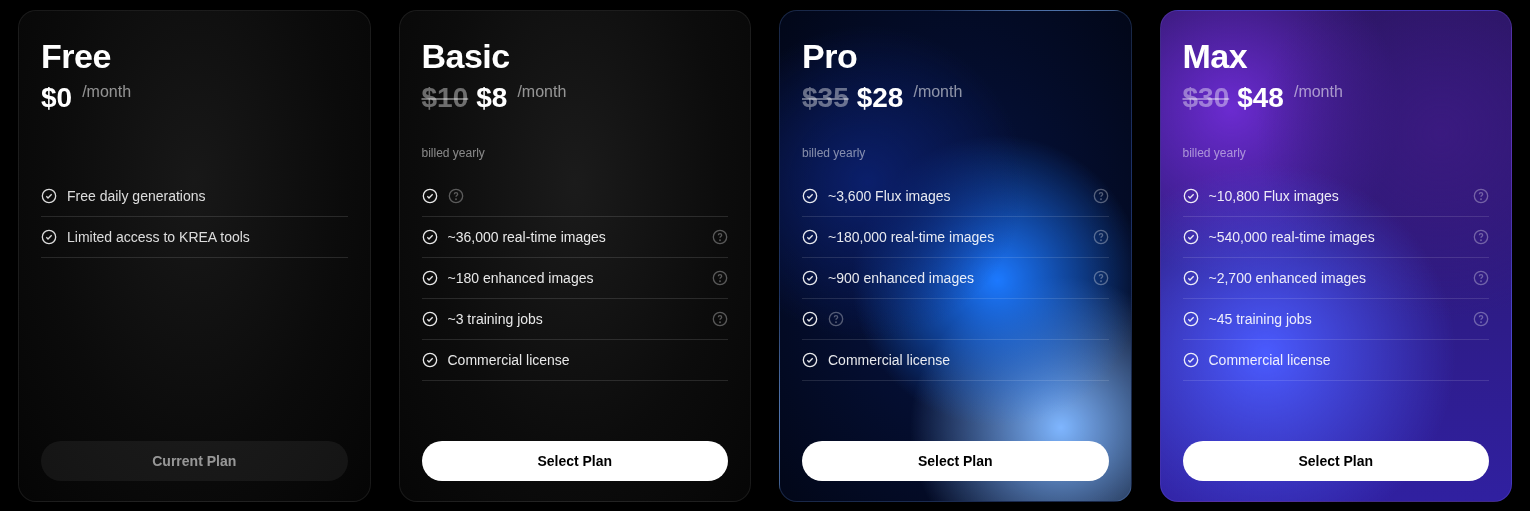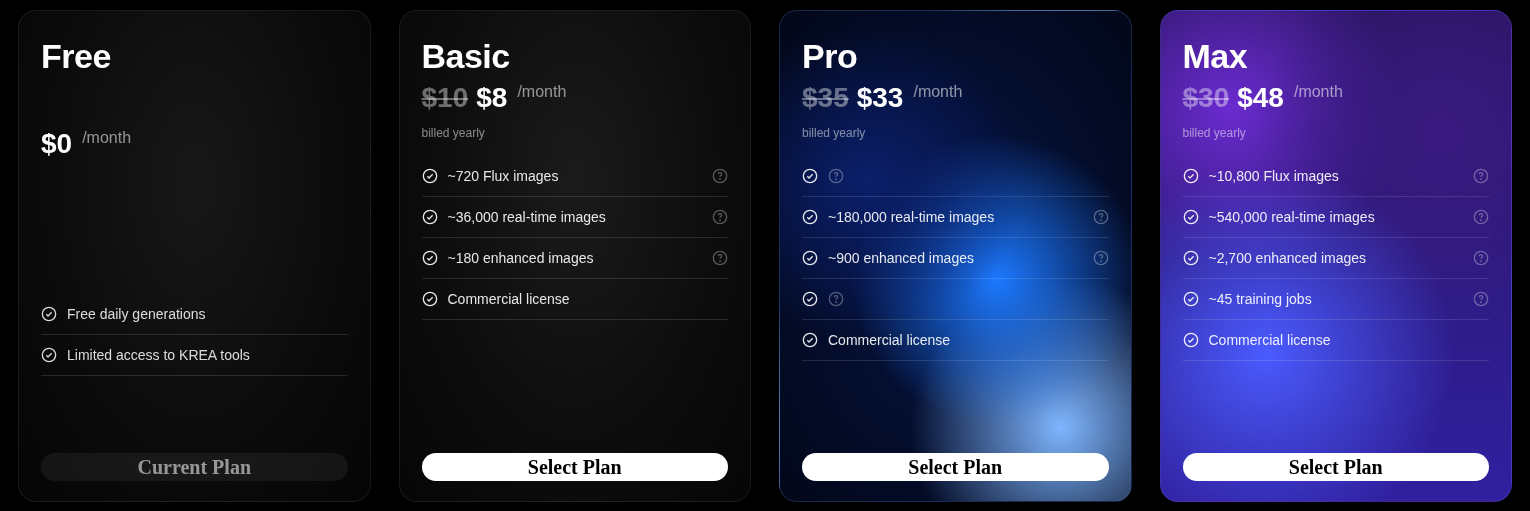--- a/index.html
+++ b/index.html
@@ -18,21 +18,21 @@
     width: 357px;
     height: 492px;
     border-radius: 18px;
     border: 1px solid rgba(255,255,255,0.08);
     padding: 26px 22px 20px 22px;
     display: flex;
     flex-direction: column;
     position: relative;
     overflow: hidden;
   }
-  .card.free  { background: radial-gradient(ellipse at 50% 35%, #181818 0%, #0b0b0b 60%, #050505 100%); gap: 46px; }
+  .card.free  { background: radial-gradient(ellipse at 50% 35%, #181818 0%, #0b0b0b 60%, #050505 100%); }
   .card.basic { background: radial-gradient(ellipse at 50% 35%, #1b1b1b 0%, #0c0c0c 60%, #060606 100%); }
   .card.pro {
     background:
       radial-gradient(circle at 25% 35%, #0b1f6b 0%, rgba(11,31,107,0) 38%),
       radial-gradient(circle at 62% 55%, #1c79ff 0%, rgba(28,121,255,0) 42%),
       radial-gradient(circle at 80% 85%, #7fb6ff 0%, rgba(127,182,255,0) 30%),
       radial-gradient(ellipse at 50% 50%, #061445 0%, #020718 100%);
     border-color: rgba(120,170,255,0.2);
     justify-content: flex-end;
   }
@@ -71,21 +71,21 @@
   .per-month {
     font-size: 16px;
     color: rgba(255,255,255,0.55);
     position: relative;
     top: -10px;
     margin-left: 2px;
   }
   .billing-note {
     font-size: 12px;
     color: rgba(255,255,255,0.5);
-    margin-top: 8px;
+    margin-top: 28px;
     margin-bottom: 8px;
     min-height: 14px;
   }
   .billing-note.empty { visibility: hidden; }
 
   .features {
     margin-top: 8px;
     display: flex;
     flex-direction: column;
     flex: 1;
@@ -104,28 +104,27 @@
 
   .icon-check, .icon-help {
     flex-shrink: 0;
     display: inline-flex;
   }
   .icon-check svg { width: 16px; height: 16px; }
   .icon-help  svg { width: 16px; height: 16px; opacity: 0.35; }
 
   .cta {
     width: 100%;
-    height: 28px;
+    height: 40px;
     border-radius: 20px;
-    font-size: 20px;
+    font-size: 14px;
     font-weight: 600;
     border: none;
     cursor: pointer;
     margin-top: auto;
-    font-family: Liberation Serif, serif;
   }
   .cta.primary { background: #fff; color: #000; }
   .cta.current {
     background: rgba(255,255,255,0.06);
     color: rgba(255,255,255,0.55);
     cursor: default;
   }
 </style>
 </head>
 <body>
@@ -168,21 +167,20 @@
     </div>
     <div class="billing-note">billed yearly</div>
     <div class="features">
       <div class="feature-row">
         <span class="icon-check">
           <svg viewBox="0 0 24 24" fill="none" stroke="currentColor" stroke-width="2">
             <circle cx="12" cy="12" r="10"></circle>
             <path d="M8 12.5l2.5 2.5L16 9.5"></path>
           </svg>
         </span>
-        <span class="feature-text">~720 Flux images</span>
         <span class="icon-help">
           <svg viewBox="0 0 24 24" fill="none" stroke="currentColor" stroke-width="2">
             <circle cx="12" cy="12" r="10"></circle>
             <path d="M9.5 9.5a2.5 2.5 0 0 1 5 0c0 1.5-2.5 2-2.5 3.5"></path>
             <circle cx="12" cy="17" r="0.5" fill="currentColor"></circle>
           </svg>
         </span>
       </div>
       <div class="feature-row">
         <span class="icon-check">
@@ -201,20 +199,36 @@
         </span>
       </div>
       <div class="feature-row">
         <span class="icon-check">
           <svg viewBox="0 0 24 24" fill="none" stroke="currentColor" stroke-width="2">
             <circle cx="12" cy="12" r="10"></circle>
             <path d="M8 12.5l2.5 2.5L16 9.5"></path>
           </svg>
         </span>
         <span class="feature-text">~180 enhanced images</span>
+        <span class="icon-help">
+          <svg viewBox="0 0 24 24" fill="none" stroke="currentColor" stroke-width="2">
+            <circle cx="12" cy="12" r="10"></circle>
+            <path d="M9.5 9.5a2.5 2.5 0 0 1 5 0c0 1.5-2.5 2-2.5 3.5"></path>
+            <circle cx="12" cy="17" r="0.5" fill="currentColor"></circle>
+          </svg>
+        </span>
+      </div>
+      <div class="feature-row">
+        <span class="icon-check">
+          <svg viewBox="0 0 24 24" fill="none" stroke="currentColor" stroke-width="2">
+            <circle cx="12" cy="12" r="10"></circle>
+            <path d="M8 12.5l2.5 2.5L16 9.5"></path>
+          </svg>
+        </span>
+        <span class="feature-text">~3 training jobs</span>
         <span class="icon-help">
           <svg viewBox="0 0 24 24" fill="none" stroke="currentColor" stroke-width="2">
             <circle cx="12" cy="12" r="10"></circle>
             <path d="M9.5 9.5a2.5 2.5 0 0 1 5 0c0 1.5-2.5 2-2.5 3.5"></path>
             <circle cx="12" cy="17" r="0.5" fill="currentColor"></circle>
           </svg>
         </span>
       </div>
       <div class="feature-row">
         <span class="icon-check">
@@ -225,32 +239,33 @@
         </span>
         <span class="feature-text">Commercial license</span>
       </div>
     </div>
     <button class="cta primary">Select Plan</button>
   </div>
 <div class="card pro">
     <div class="plan-name">Pro</div>
     <div class="price-row">
       <span class="price-old">$35</span>
-      <span class="price-now">$33</span>
+      <span class="price-now">$28</span>
       <span class="per-month">/month</span>
     </div>
     <div class="billing-note">billed yearly</div>
     <div class="features">
       <div class="feature-row">
         <span class="icon-check">
           <svg viewBox="0 0 24 24" fill="none" stroke="currentColor" stroke-width="2">
             <circle cx="12" cy="12" r="10"></circle>
             <path d="M8 12.5l2.5 2.5L16 9.5"></path>
           </svg>
         </span>
+        <span class="feature-text">~3,600 Flux images</span>
         <span class="icon-help">
           <svg viewBox="0 0 24 24" fill="none" stroke="currentColor" stroke-width="2">
             <circle cx="12" cy="12" r="10"></circle>
             <path d="M9.5 9.5a2.5 2.5 0 0 1 5 0c0 1.5-2.5 2-2.5 3.5"></path>
             <circle cx="12" cy="17" r="0.5" fill="currentColor"></circle>
           </svg>
         </span>
       </div>
       <div class="feature-row">
         <span class="icon-check">

